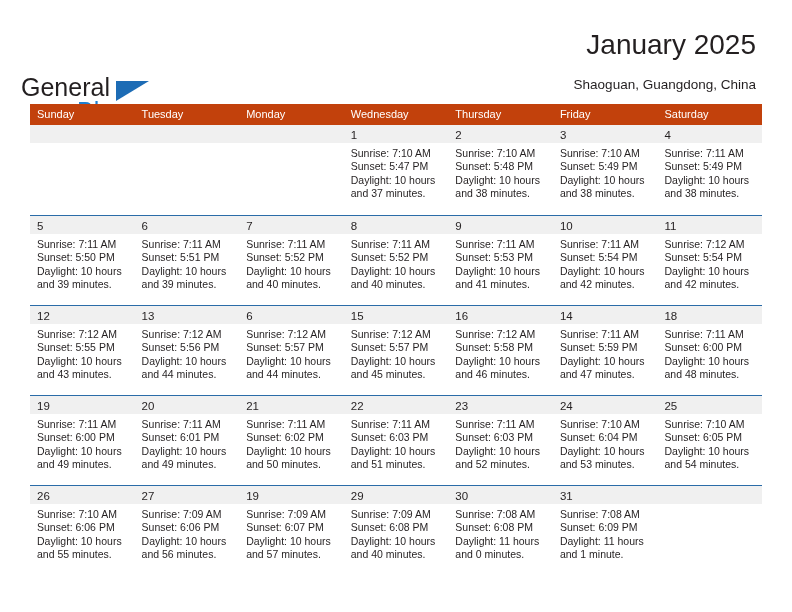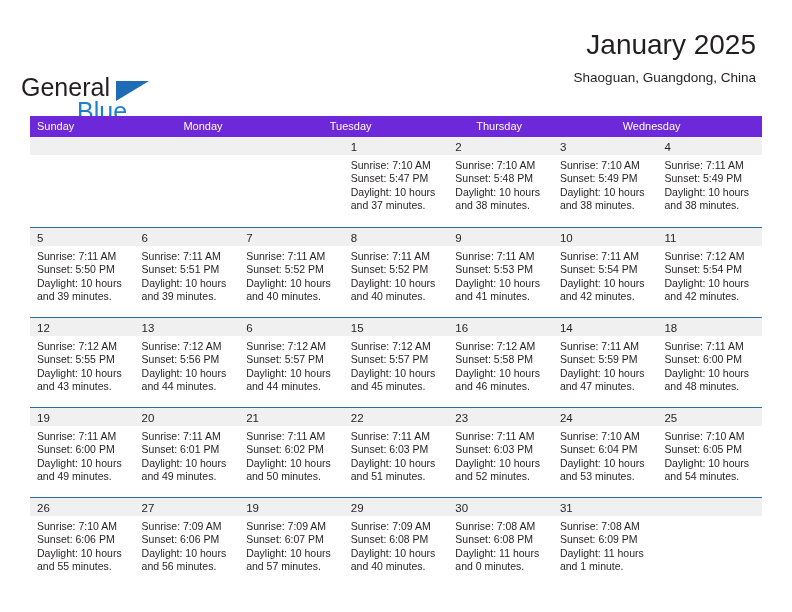--- a/index.html
+++ b/index.html
@@ -74,36 +74,35 @@
   .cal-title {
     font-size: 28px;
     color: #231f20;
     line-height: 34px;
     white-space: nowrap;
   }
   .cal-subtitle {
     font-size: 13.5px;
     color: #231f20;
     line-height: 18px;
-    margin-top: 7px;
+    margin-top: 14px;
     white-space: nowrap;
   }
 
   
   .calendar {
     position: absolute;
     left: 30px;
     top: 104px;
     width: 732px;
   }
   .weekdays {
     display: flex;
-    background: #6d28d9;
+    background: #c2410c;
     height: 21px;
-    margin-top: 12px;
   }
   .weekday {
     flex: 1 1 0;
     color: #ffffff;
     font-size: 11px;
     line-height: 21px;
     padding-left: 7px;
     box-sizing: border-box;
     white-space: nowrap;
   }
@@ -160,24 +159,26 @@
     <div class="title-block">
       <div class="cal-title">January 2025</div>
       <div class="cal-subtitle">Shaoguan, Guangdong, China</div>
     </div>
 
   </div>
 
   <div class="calendar">
     <div class="weekdays" id="weekday-row">
         <div class="weekday">Sunday</div>
+        <div class="weekday">Tuesday</div>
         <div class="weekday">Monday</div>
-        <div class="weekday">Tuesday</div>
+        <div class="weekday">Wednesday</div>
         <div class="weekday">Thursday</div>
-        <div class="weekday">Wednesday</div>
+        <div class="weekday">Friday</div>
+        <div class="weekday">Saturday</div>
       </div>
     <div id="weeks-container">
         <div class="week first">
           <div class="day">
             <div class="day-band"><span class="day-num"></span></div>
             <div class="day-body"></div>
           </div>
           <div class="day">
             <div class="day-band"><span class="day-num"></span></div>
             <div class="day-body"></div>

